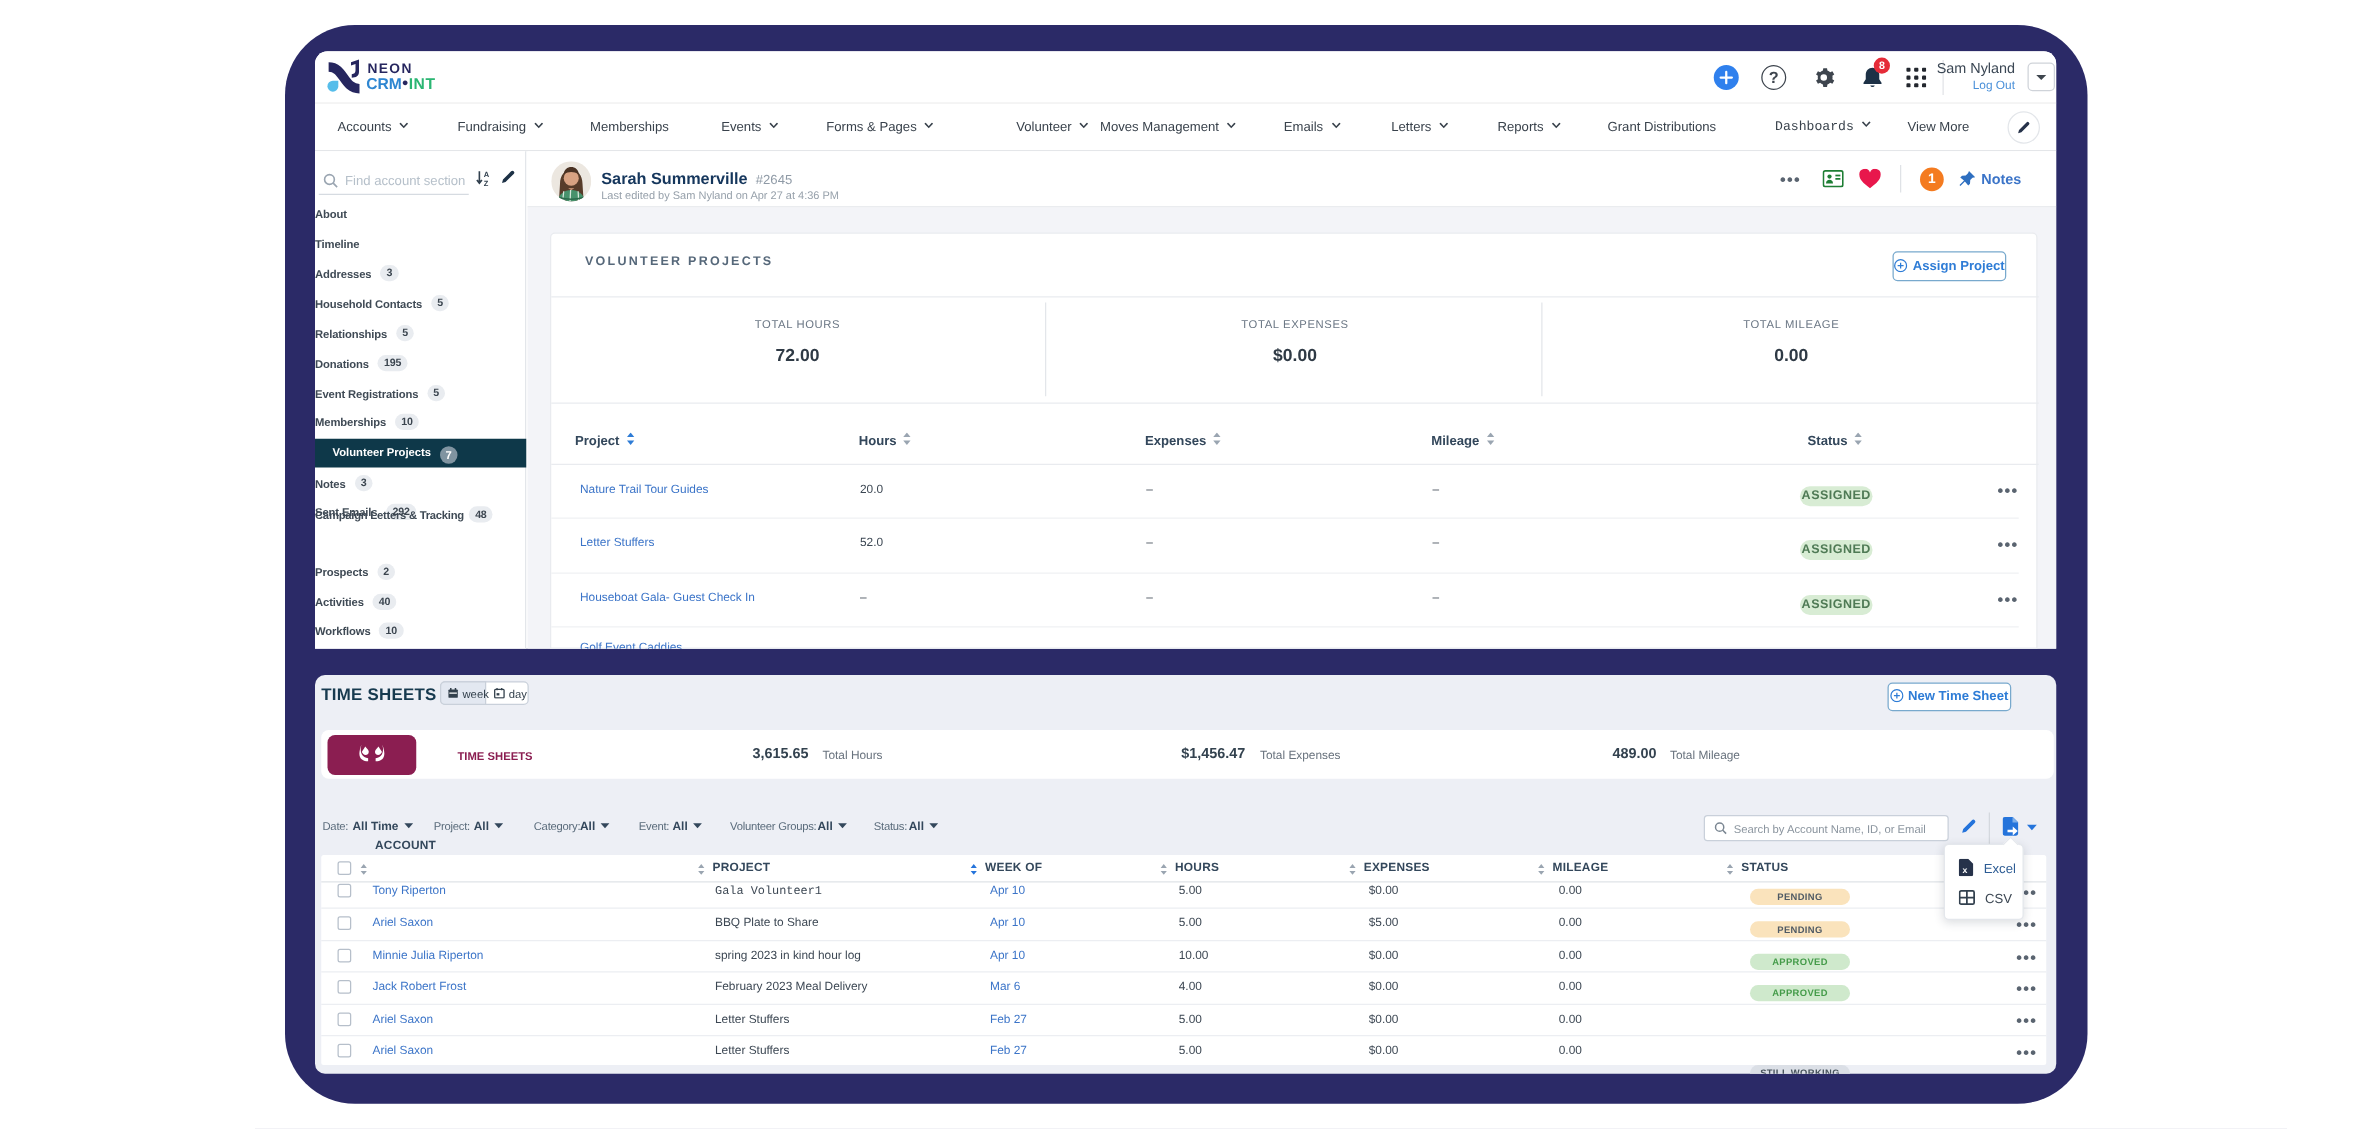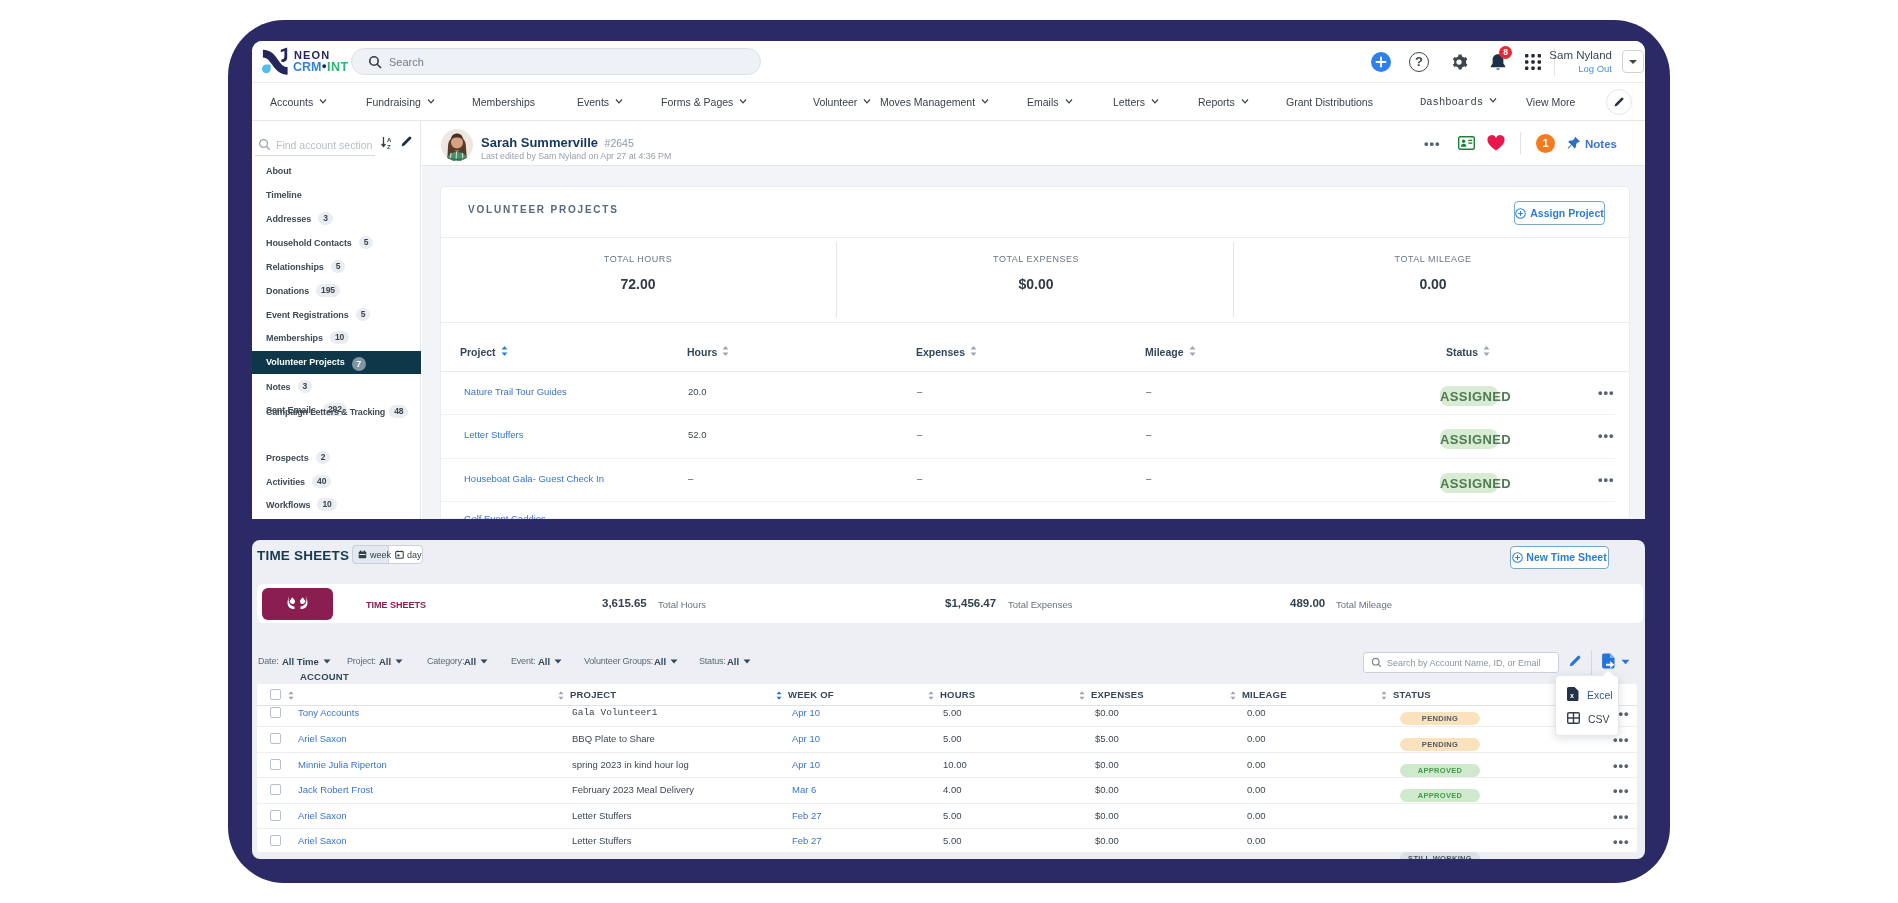--- a/index.html
+++ b/index.html
@@ -12,38 +12,38 @@
   
   .hdr { position:absolute; left:0; top:0; width:1393px; height:42px; background:#fff; border-bottom:1px solid #ececec; }
   .search-pill { position:absolute; left:99px; top:7px; width:410px; height:27px; background:#eef1f6; border:1px solid #dadfe7; border-radius:14px; }
   .search-pill .stxt { position:absolute; left:37px; top:7px; font-size:11px; color:#6f7d8a; }
   .nav { position:absolute; left:0; top:42px; width:1393px; height:38px; background:#fff; border-bottom:1px solid #e4e6e9; }
   .nav-item { position:absolute; top:0; height:38px; line-height:38px; font-size:10.5px; color:#39424c; white-space:nowrap; }
   .chev { display:inline-block; margin-left:6px; width:8px; height:5px; vertical-align:2px; }
 
   
   .sidebar { position:absolute; left:0; top:80px; width:169px; height:398px; background:#fff; border-right:1px solid #e3e6ea; }
-  .side-item { position:absolute; left:0; width:169px; height:24px; line-height:24px; padding-left:14px; font-size:9px; letter-spacing:-0.1px; font-weight:700; color:#3f4a55; white-space:nowrap; }
+  .side-item { position:absolute; left:0; width:169px; height:24px; line-height:24px; padding-left:0; font-size:9px; letter-spacing:-0.1px; font-weight:700; color:#3f4a55; white-space:nowrap; }
   .badge { display:inline-block; margin-left:7px; background:#e9ecf0; color:#3b454f; border-radius:7px; padding:0 5px; font-size:8.5px; line-height:13px; font-weight:700; vertical-align:1px; }
   .side-sel { position:absolute; left:0; top:269px; width:169px; height:23px; line-height:23px; padding-left:14px; background:#0e3849; color:#fff; font-size:9px; font-weight:700; }
   .cbadge { display:inline-block; margin-left:7px; width:14px; height:14px; line-height:14px; border-radius:50%; background:#8094a1; color:#ffffff; font-size:9px; font-weight:700; text-align:center; vertical-align:-2px; }
 
   
   .main { position:absolute; left:170px; top:80px; width:1223px; height:398px; background:#f3f4f8; }
   .profile { position:absolute; left:170px; top:80px; width:1223px; height:45px; background:#fff; border-bottom:1px solid #e3e6ea; }
   .card { position:absolute; left:188px; top:145px; width:1190px; height:333px; background:#fff; border:1px solid #e9ebef; border-radius:4px 4px 0 0; }
   .vp-title { position:absolute; left:27px; top:17px; font-size:10px; font-weight:700; letter-spacing:1.8px; color:#56687a; }
   .btn-blue { position:absolute; border:1.5px solid #78a9cd; border-radius:4px; background:#fff; color:#2e7cd6; font-size:11px; font-weight:600; text-align:center; white-space:nowrap; }
   .tot-label { position:absolute; font-size:9px; letter-spacing:0.5px; color:#6a7684; width:200px; text-align:center; }
   .tot-val { position:absolute; font-size:14px; font-weight:600; color:#2f3a45; width:200px; text-align:center; }
   .vline { position:absolute; width:1px; background:#e3e6ea; }
   .hline { position:absolute; height:1px; background:#e9ebef; }
   .th { position:absolute; font-size:10.5px; font-weight:700; color:#33475b; white-space:nowrap; }
   .link { color:#3b74c8; }
-  .pill { display:inline-block; font-size:13px; font-weight:700; letter-spacing:0.4px; padding:2.5px 0; border-radius:8px; text-align:center; }
+  .pill { display:inline-block; font-size:10px; font-weight:700; letter-spacing:0.4px; padding:2.5px 0; border-radius:8px; text-align:center; }
   .p-assigned { background:#d8ecd4; color:#4f7a55; width:58px; }
   .dots { color:#5a6470; font-size:13px; font-weight:700; letter-spacing:1px; }
 
   
   .ts-title { position:absolute; left:5px; top:8px; font-size:13.5px; font-weight:700; letter-spacing:0.2px; color:#173a4f; }
   .statbar { position:absolute; left:5px; top:44px; width:1386px; height:39px; background:#fff; border-radius:6px; }
   .maroon { position:absolute; left:5px; top:3.5px; width:71px; height:32px; background:#8b1e51; border-radius:6px; }
   .filter-lbl { font-size:9px; letter-spacing:-0.2px; color:#5a6b7b; }
   .filter-val { font-size:9.5px; font-weight:700; color:#33475b; }
   .bt-head { position:absolute; font-size:9.5px; font-weight:700; color:#33475b; letter-spacing:0.2px; white-space:nowrap; }
@@ -63,27 +63,20 @@
 
   <div class="hdr"></div>
 
   <svg class="abs" style="left:8px; top:6px;" width="32" height="29" viewBox="0 0 32 29">
     <path d="M2.9 6.6 C15.5 6.6 14.5 23.9 27.6 23.9" stroke="#26265f" stroke-width="7.6" fill="none"></path>
     <path d="M20.8 2.7 l6.4 -2.2 v9.9 c0 3.4 -2.4 4.7 -5.8 4.7 v-2.8 c1.9 -0.1 3 -0.9 3 -2.9 v-5.3 l-3.6 1.2 z" fill="#26265f"></path>
     <path d="M6.3 17.6 A4.35 4.35 0 1 0 10.65 21.95 L10.65 17.6 Z" fill="#56bdea"></path>
   </svg>
   <div class="abs" style="left:42px; top:8px; font-size:11px; font-weight:700; letter-spacing:1.1px; color:#26265f;">NEON</div>
   <div class="abs" style="left:41px; top:19px; font-size:12.5px; font-weight:700; color:#2e86d1;">CRM<span style="color:#26265f; font-size:9px; vertical-align:2px;">●</span><span style="color:#2bb673; letter-spacing:0.5px;">INT</span></div>
-  <div class="search-pill">
-    <svg class="abs" style="left:16px; top:6px;" width="14" height="14" viewBox="0 0 14 14">
-        <circle cx="6" cy="6" r="4.2" fill="none" stroke="#333b44" stroke-width="1.6"></circle>
-        <line x1="9.2" y1="9.2" x2="13" y2="13" stroke="#333b44" stroke-width="1.6"></line>
-      </svg>
-    <span class="stxt">Search</span>
-  </div>
 
   <div class="abs" style="left:1119px; top:11px; width:20px; height:20px; border-radius:50%; background:#2f80ed;"></div>
   <svg class="abs" style="left:1123px; top:15px;" width="12" height="12" viewBox="0 0 12 12">
       <path d="M6 1.5 V10.5 M1.5 6 H10.5" stroke="#fff" stroke-width="1.8" stroke-linecap="round"></path>
     </svg>
   <div class="abs" style="left:1157px; top:11px; width:20px; height:20px; border-radius:50%; border:1.4px solid #3e454e; color:#3e454e; font-size:13px; font-weight:700; text-align:center; line-height:18px;">?</div>
   <svg class="abs" style="left:1198px; top:12px;" width="18" height="18" viewBox="0 0 24 24">
       <path fill-rule="evenodd" fill="#3e454e" d="M12 8.5a3.5 3.5 0 1 1 0 7 3.5 3.5 0 0 1 0-7zm9.4 3.5c0-.6-.1-1.2-.2-1.8l2-1.5-2-3.4-2.3 1a7.7 7.7 0 0 0-3-1.7L15.5 2h-4l-.4 2.6a7.7 7.7 0 0 0-3 1.7l-2.3-1-2 3.4 2 1.5c-.1.6-.2 1.2-.2 1.8s.1 1.2.2 1.8l-2 1.5 2 3.4 2.3-1a7.7 7.7 0 0 0 3 1.7l.4 2.6h4l.4-2.6a7.7 7.7 0 0 0 3-1.7l2.3 1 2-3.4-2-1.5c.1-.6.2-1.2.2-1.8z"></path>
     </svg>
   <svg class="abs" style="left:1237px; top:12px;" width="18" height="19" viewBox="0 0 18 19">
@@ -405,21 +398,21 @@
       <path d="M3.5 0 L6.4 3.6 H0.6 Z M3.5 10 L6.4 6.4 H0.6 Z" fill="#9aa5b1"></path>
     </svg>
   <svg class="abs" style="left:978px; top:151px;" width="6" height="9" viewBox="0 0 7 10">
       <path d="M3.5 0 L6.4 3.6 H0.6 Z M3.5 10 L6.4 6.4 H0.6 Z" fill="#9aa5b1"></path>
     </svg>
   <svg class="abs" style="left:1129px; top:151px;" width="6" height="9" viewBox="0 0 7 10">
       <path d="M3.5 0 L6.4 3.6 H0.6 Z M3.5 10 L6.4 6.4 H0.6 Z" fill="#9aa5b1"></path>
     </svg>
 
   <div class="checkbox" style="left:18px; top:167px;"></div>
-  <div class="bt-cell link" style="left:46px; top:167px;">Tony Accounts</div>
+  <div class="bt-cell link" style="left:46px; top:167px;">Tony Riperton</div>
   <div class="bt-cell" style="left:320px; top:167px;font-family:Liberation Mono, monospace;">Gala Volunteer1</div>
   <div class="bt-cell link" style="left:540px; top:167px;">Apr 10</div>
   <div class="bt-cell" style="left:691px; top:167px;">5.00</div>
   <div class="bt-cell" style="left:843px; top:167px;">$0.00</div>
   <div class="bt-cell" style="left:995px; top:167px;">0.00</div>
   <div class="abs" style="left:1148px; top:167px;"><span class="bpill p-pending">PENDING</span></div>
   <div class="abs dots" style="left:1361px; top:166px;">•••</div>
   <div class="hline" style="left:5px; top:186px; width:1380px; background:#eceef2;"></div>
   <div class="checkbox" style="left:18px; top:193px;"></div>
   <div class="bt-cell link" style="left:46px; top:193px;">Ariel Saxon</div>

